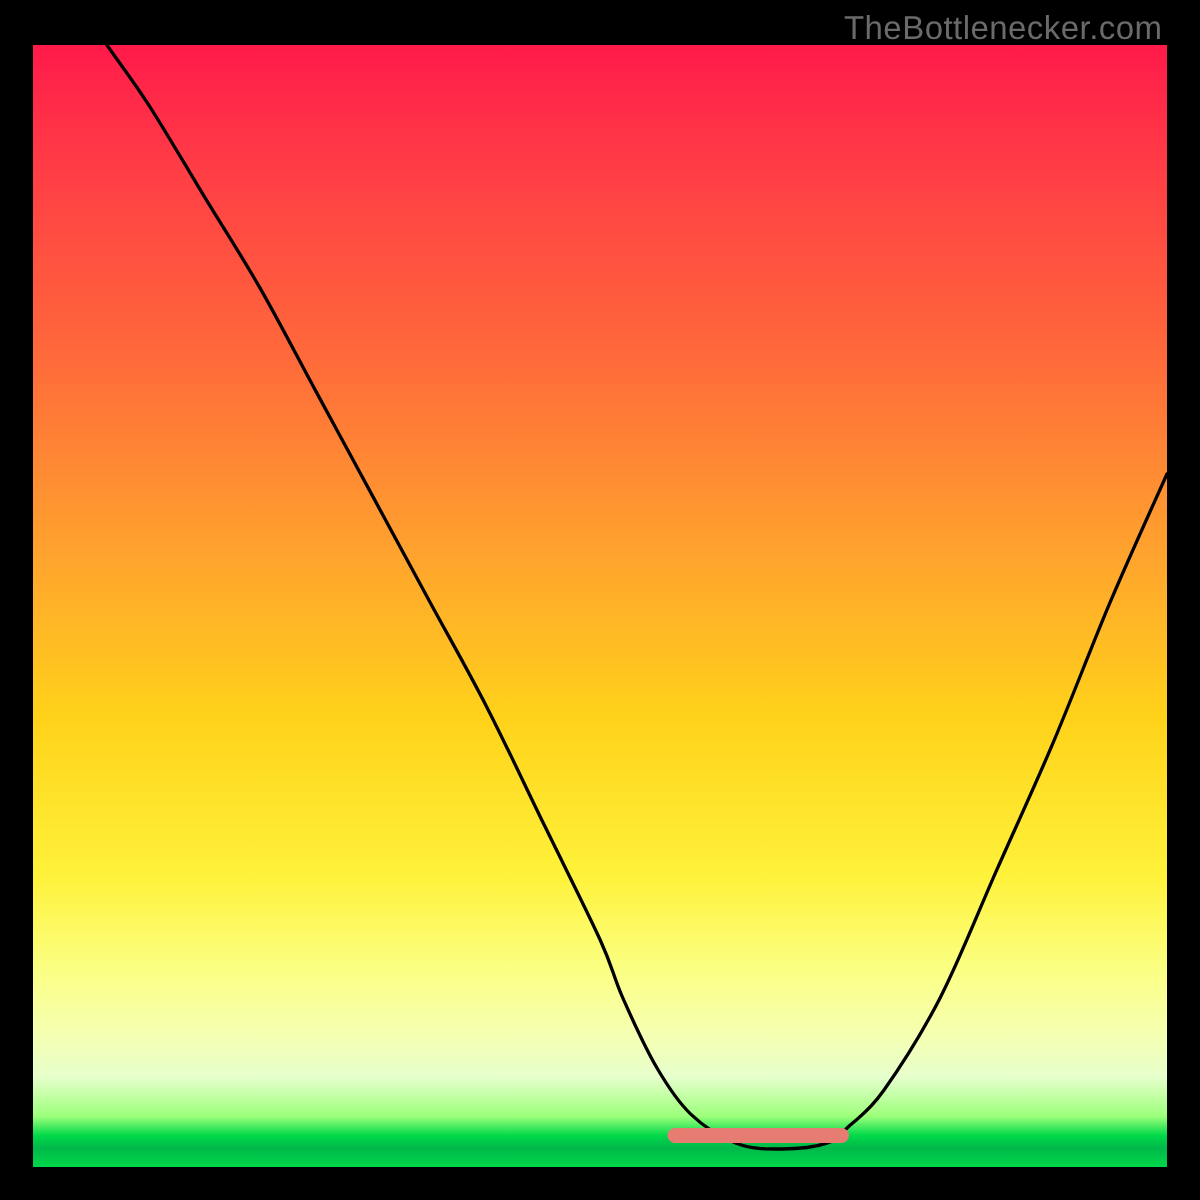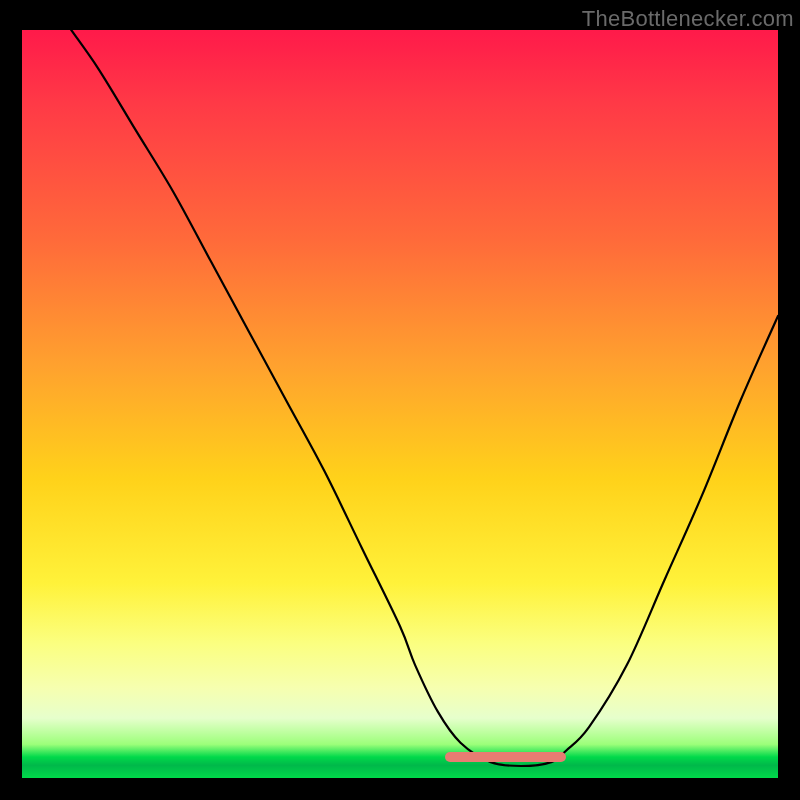--- a/index.html
+++ b/index.html
@@ -13,21 +13,21 @@
   }
   .frame {
     position: relative;
     width: 800px;
     height: 800px;
     background: #000;
   }
   .watermark {
     position: absolute;
     top: 6px;
-    right: 6px;
+    right: 25px;
     color: #6a6a6a;
     font-size: 22px;
     font-weight: 400;
     letter-spacing: 0.3px;
     z-index: 10;
   }
   .plot-area {
     position: absolute;
     left: 22px;
     top: 30px;

